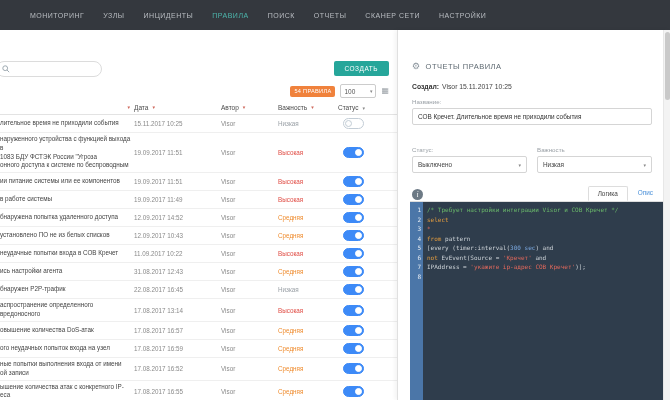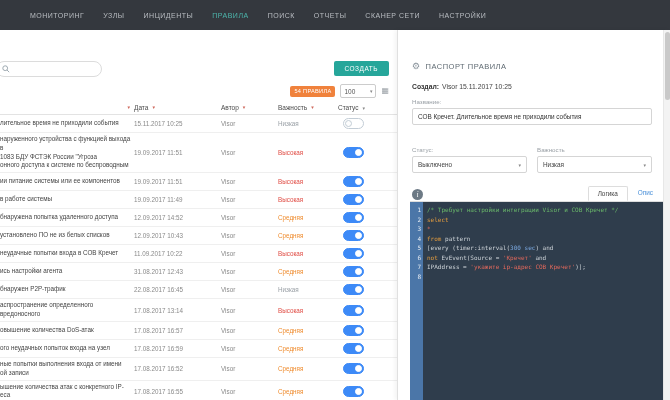--- a/index.html
+++ b/index.html
@@ -321,21 +321,21 @@
               <div class="knob"></div>
             </div>
     </div>
   </div>
       </div>
   </div>
 
   <div class="right">
     <div class="p-title">
       <span class="gear">⚙</span>
-      <span>ПАСПОРТ ПРАВИЛА</span>
+      <span>ОТЧЕТЫ ПРАВИЛА</span>
     </div>
     <div class="created">
       <b>Создал:</b><span>Visor 15.11.2017 10:25</span>
     </div>
     <div class="f-label">Название:</div>
     <input class="name-input" value="СОВ Кречет. Длительное время не приходили события" style="">
     <div class="fields">
       <div class="field">
         <div class="f-label">Статус:</div>
         <div class="select">

